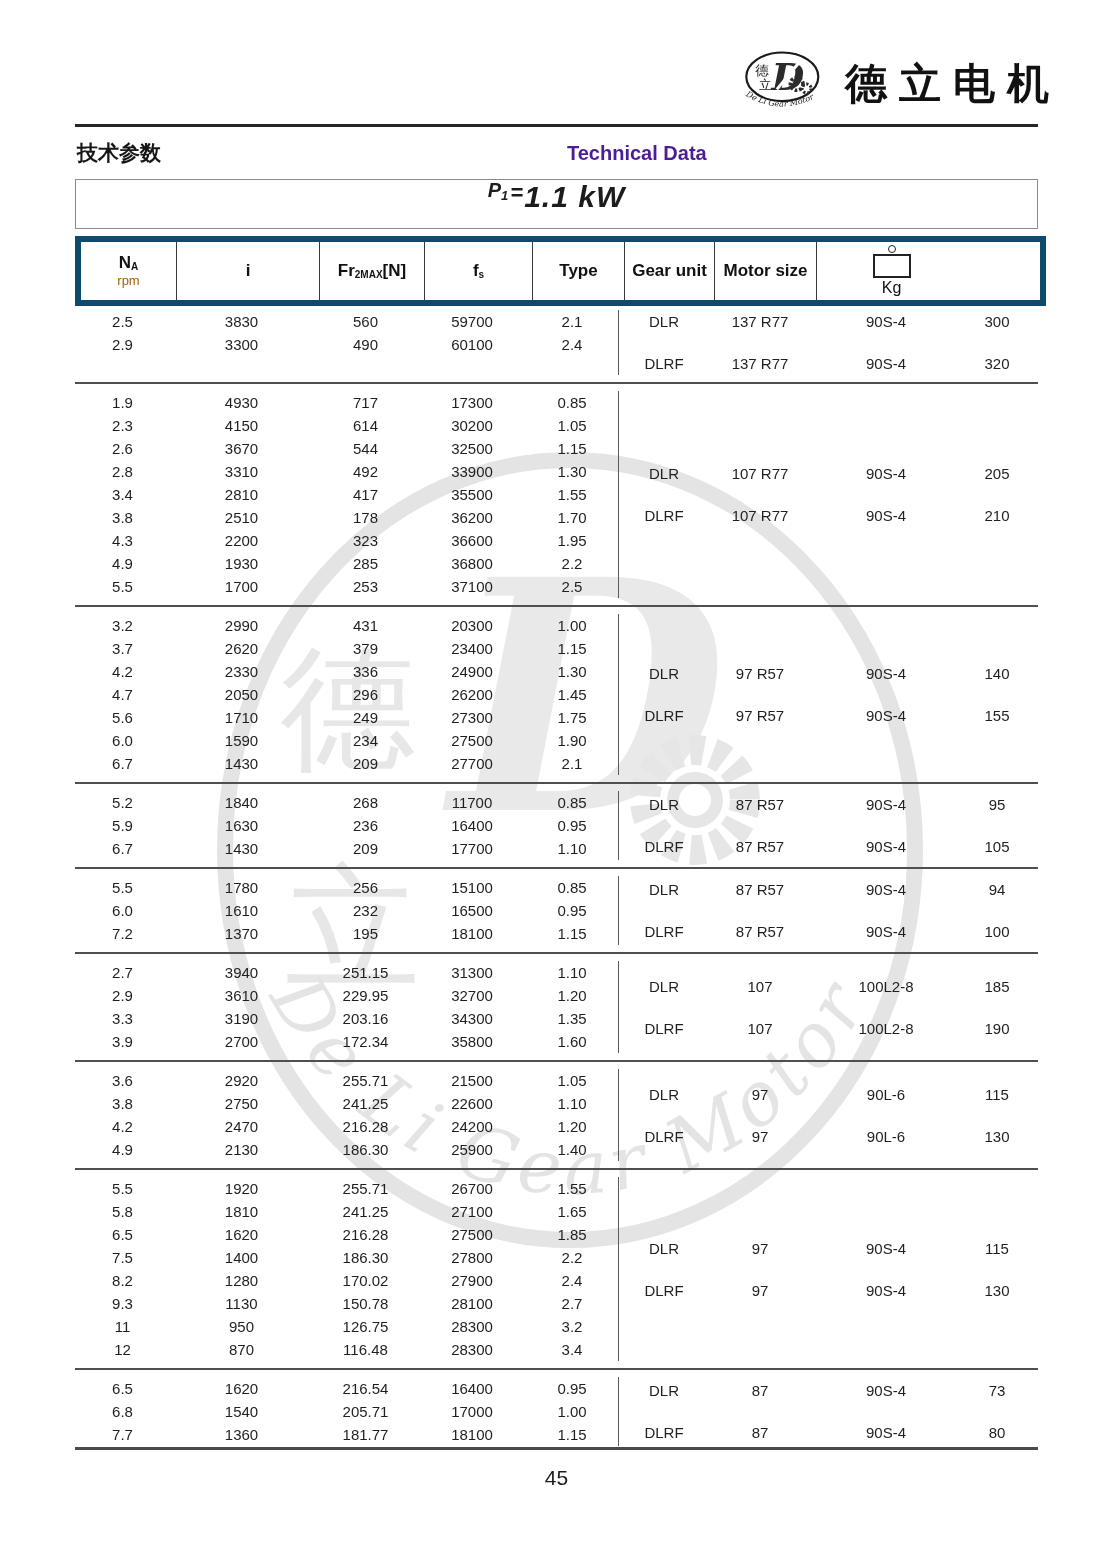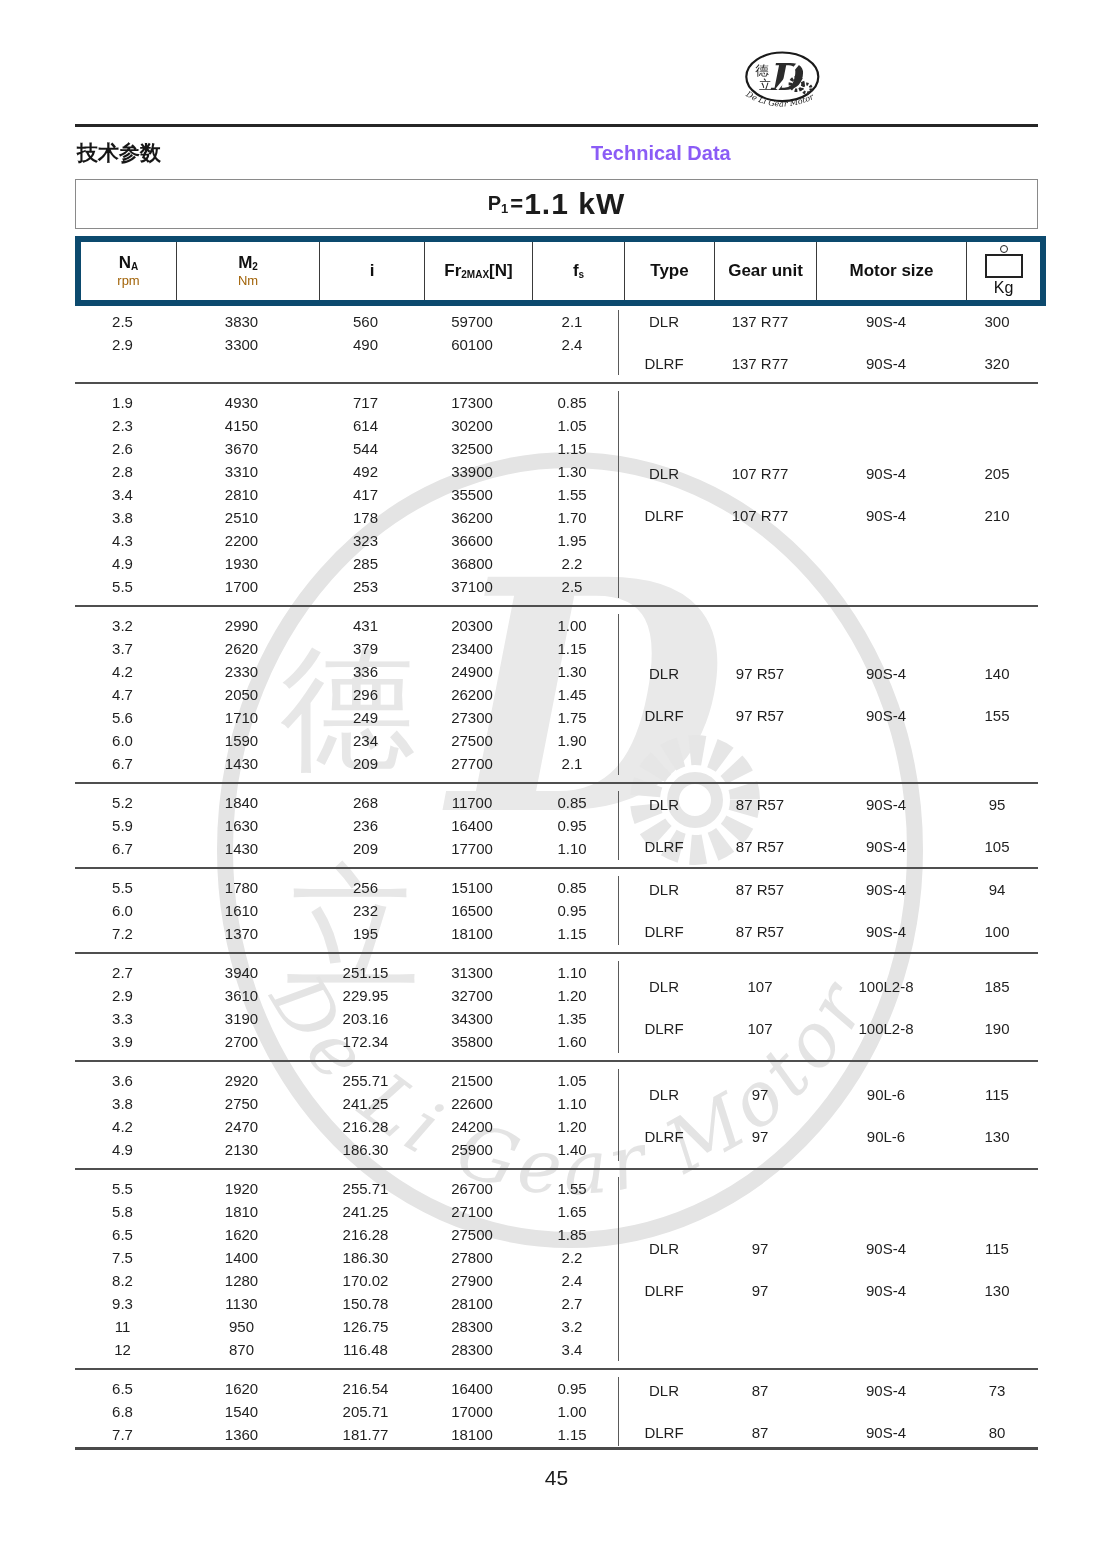--- a/index.html
+++ b/index.html
@@ -13,26 +13,26 @@
   
   .brand-row{position:absolute;top:48px;left:660px;display:flex;align-items:center;gap:10px;}
   .brand-cn{
     font-family:"DejaVu Serif", serif;font-weight:bold;font-size:42px;color:#111;
     letter-spacing:12px;white-space:nowrap;line-height:1;
   }
   .top-rule{position:absolute;top:124px;left:0;width:963px;height:3px;background:#262626;}
 
   
   .title-cn{position:absolute;top:139px;left:2px;font-size:21px;font-weight:bold;color:#161616;}
-  .title-en{position:absolute;top:142px;left:516px;font-size:20px;font-weight:bold;color:#8b5cf6;}
+  .title-en{position:absolute;top:142px;left:492px;font-size:20px;font-weight:bold;color:#4c1d95;}
 
   
   .power-box{
     position:absolute;top:179px;left:0;width:961px;height:48px;border:1px solid #8a8a8a;
-    display:flex;align-items:center;justify-content:center;
+    display:flex;align-items:flex-start;justify-content:center;font-style:italic;
   }
   .power-sym{font-size:20px;font-weight:bold;line-height:1;}
   .power-sub{font-size:13px;font-weight:bold;vertical-align:-3px;}
   .power-eq{font-size:22px;font-weight:bold;margin:0 1px 0 2px;}
   .power-val{font-size:30px;font-weight:bold;letter-spacing:1px;}
 
   
   .thead{
     position:absolute;top:236px;left:0;width:959px;height:58px;border:6px solid #0c4a6e;
     display:grid;grid-template-columns:95px 143px 105px 108px 92px 90px 102px 150px auto;
@@ -88,43 +88,40 @@
         <text x="26" y="46" font-size="14" fill="#1a1a1a" font-family="'DejaVu Serif', serif">立</text>
         <text x="40" y="47" font-size="42" font-weight="bold" font-style="italic" fill="#2b2b2b" font-family="'DejaVu Serif', serif">D</text>
         <line x1="46" y1="46" x2="74" y2="12" stroke="#ffffff" stroke-width="3.4"></line>
         <circle cx="68" cy="40" r="7" fill="none" stroke="#2b2b2b" stroke-width="4" stroke-dasharray="3 2"></circle>
         <circle cx="79" cy="45" r="5" fill="none" stroke="#2b2b2b" stroke-width="3.4" stroke-dasharray="2.5 2"></circle>
         <path id="em-arc" d="M 6 50 Q 52 80 98 50" fill="none"></path>
         <text font-size="9" font-style="italic" fill="#1a1a1a" font-family="'DejaVu Serif', serif">
           <textPath href="#em-arc" startOffset="6%">De Li Gear Motor</textPath>
         </text>
       </svg>
+      <div class="brand-cn">德立电机</div>
     </div>
 
     <div class="top-rule"></div>
 
     <div class="title-cn">技术参数</div>
     <div class="title-en">Technical Data</div>
 
     <div class="power-box">
       <span class="power-sym"><span>P</span><span class="power-sub">1</span></span>
         <span class="power-eq">=</span>
         <span class="power-val">1.1 kW</span>
     </div>
 
     <div class="thead">
       <div class="th">
         <div class="th-sym"><span>N</span><span class="th-sub">A</span></div>
         <div class="th-unit">rpm</div>
       </div>
       <div class="th">
-        <div class="th-sym"><span>M</span><span class="th-sub">2</span></div>
-        <div class="th-unit">Nm</div>
-      </div>
-      <div class="th">
         <div class="th-sym">i</div>
       </div>
       <div class="th">
         <div class="th-sym"><span>Fr</span><span class="th-sub">2MAX</span><span>[N]</span></div>
       </div>
       <div class="th">
         <div class="th-sym"><span>f</span><span class="th-sub">s</span></div>
       </div>
       <div class="th">
         <div class="th-label">Type</div>

